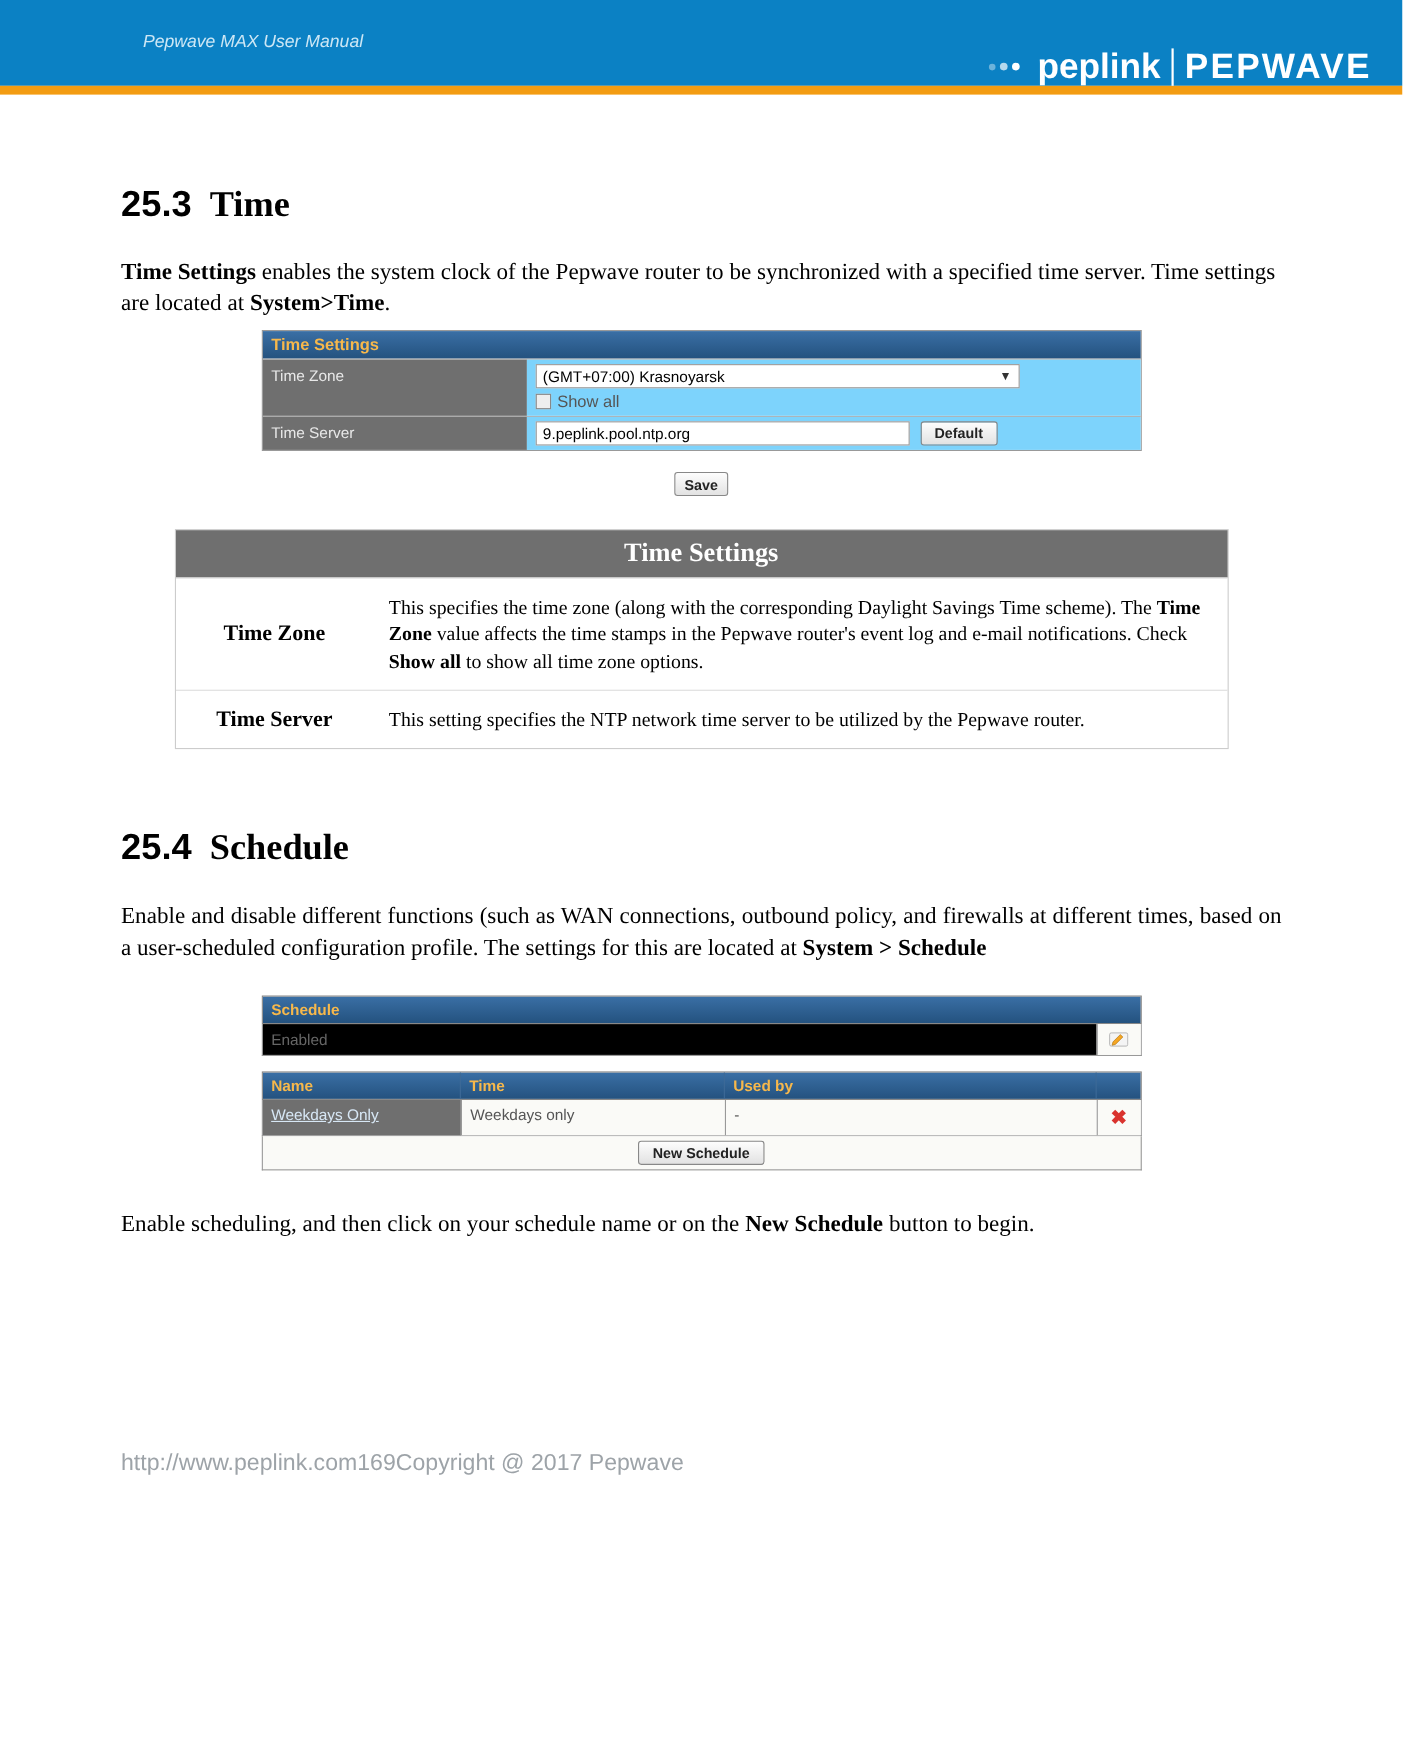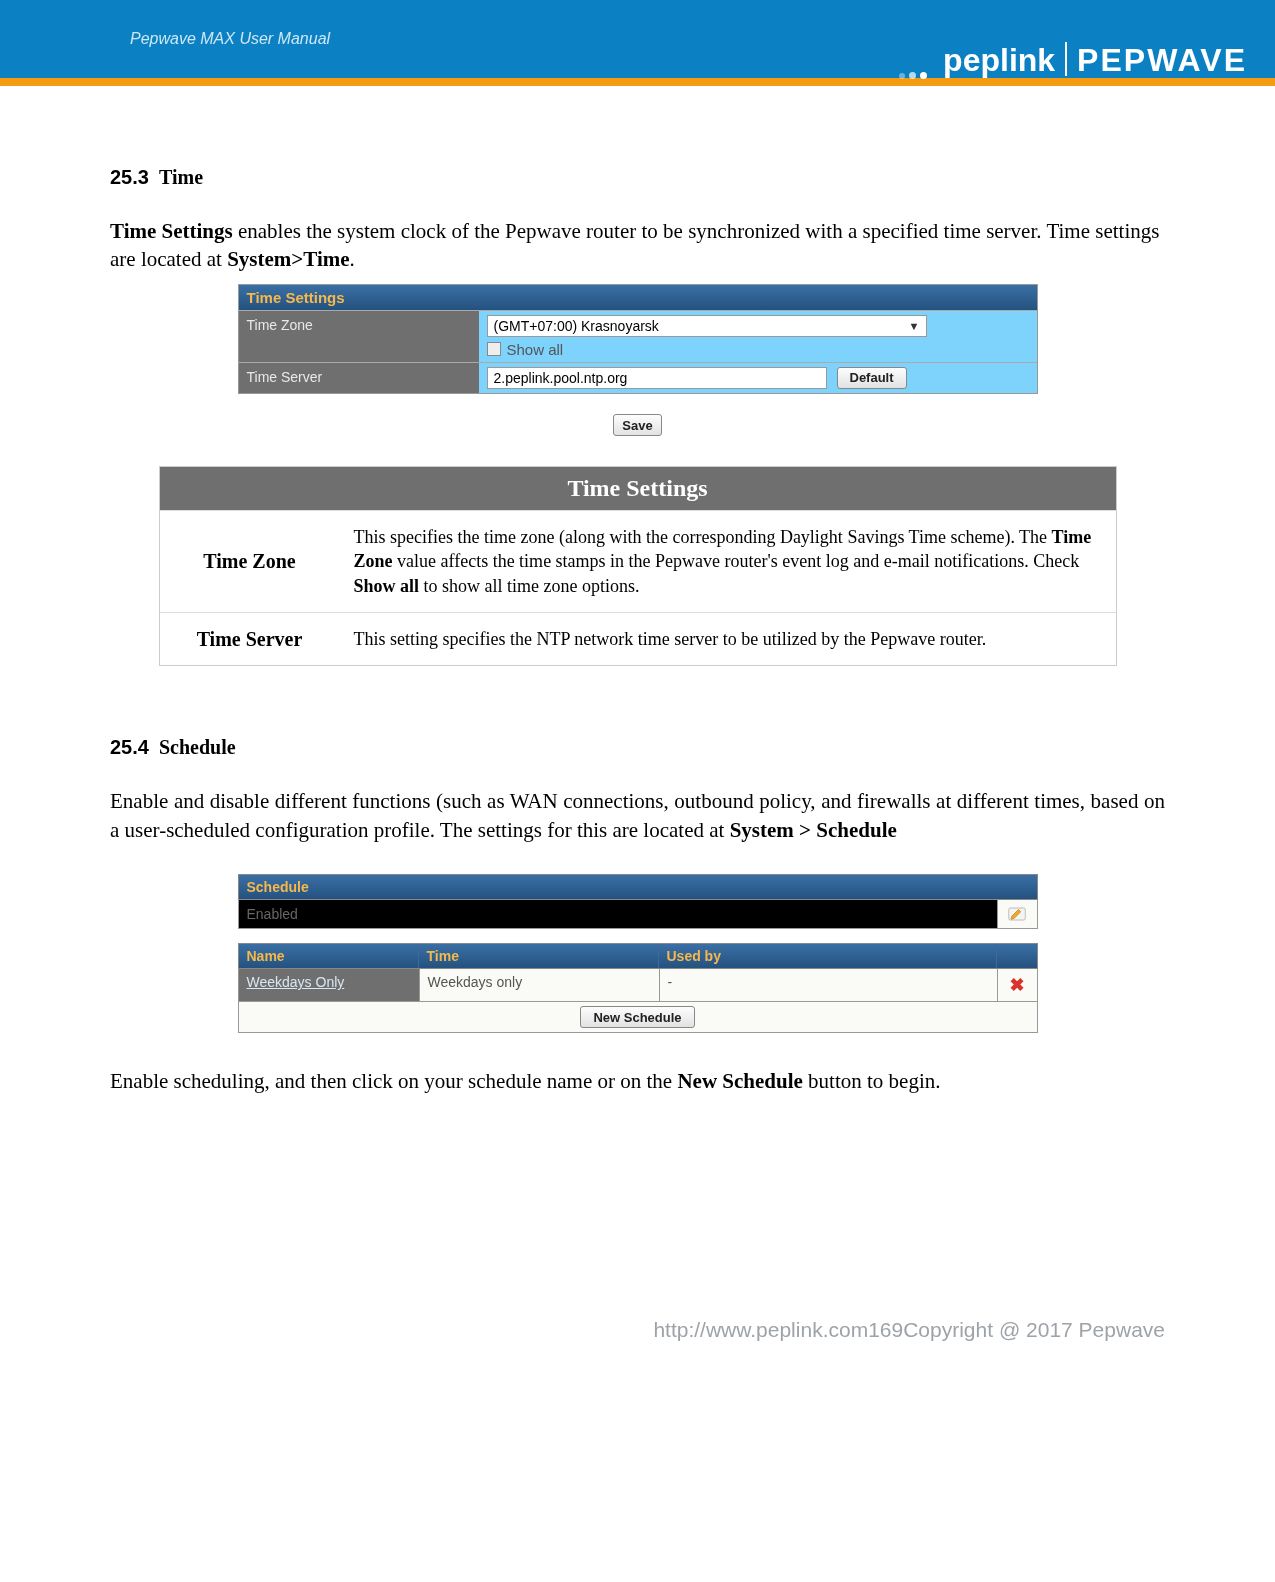--- a/index.html
+++ b/index.html
@@ -25,20 +25,21 @@
   }
   .topbar .manual-title {
     color: #cde7f5;
     font-family: Arial, Helvetica, sans-serif;
     font-size: 16px;
     font-style: italic;
     font-weight: 500;
   }
   .topbar .logo {
     display: flex;
+    align-items: center;
     gap: 10px;
     color: #fff;
     font-family: Arial, Helvetica, sans-serif;
     font-size: 32px;
     font-weight: bold;
     margin-top: 43px;
   }
   .topbar .logo .divider {
     width: 2px; height: 34px; background: #fff;
   }
@@ -52,21 +53,21 @@
   .topbar .dots span:nth-child(1){ opacity: .4; width:6px; height:6px;}
   .topbar .dots span:nth-child(2){ opacity: .7;}
   .orange-strip { height: 8px; background: #f39c12; }
 
   .content {
     padding: 80px 110px 40px 110px;
     font-size: 20px;
   }
 
   h2.section {
-    font-size: 20px;
+    font-size: 33px;
     font-weight: bold;
     margin-bottom: 28px;
   }
   h2.section .num {
     font-family: Arial, Helvetica, sans-serif;
   }
   h2.section .title {
     font-family: "Times New Roman", serif;
   }
 
@@ -250,23 +251,23 @@
   .xicon { color: #d9332e; font-weight: bold; font-size: 18px; }
   .sched-panel .newrow {
     border: 1px solid #999; border-top: none;
     display: flex; justify-content: center; padding: 4px 0;
     background: #fafaf7;
   }
 
   .footer {
     position: absolute;
     bottom: 240px;
-    left: 13px; right: 0;
-    display: flex;
-    justify-content: flex-end;
+    left: 0; right: 0;
+    display: flex;
+    justify-content: flex-start;
     padding: 0 110px;
     color: #9da3a8;
     font-family: Arial, Helvetica, sans-serif;
     font-size: 21px;
   }
 </style>
 </head>
 <body>
 
 <div class="page">
@@ -307,21 +308,21 @@
           </div>
           <label class="chk">
             <span class="box"></span>
             <span>Show all</span>
           </label>
         </div>
       </div>
       <div class="ui-row">
         <div class="lbl">Time Server</div>
         <div class="fld">
-          <span class="textbox">2.peplink.pool.ntp.org</span>
+          <span class="textbox">9.peplink.pool.ntp.org</span>
           <span class="btn">Default</span>
         </div>
       </div>
     </div>
     <div class="save-wrap">
       <span class="btn" style="padding:2px 8px;">Save</span>
     </div>
 
     <div class="exp-table">
       <div class="cap">Time Settings</div>

